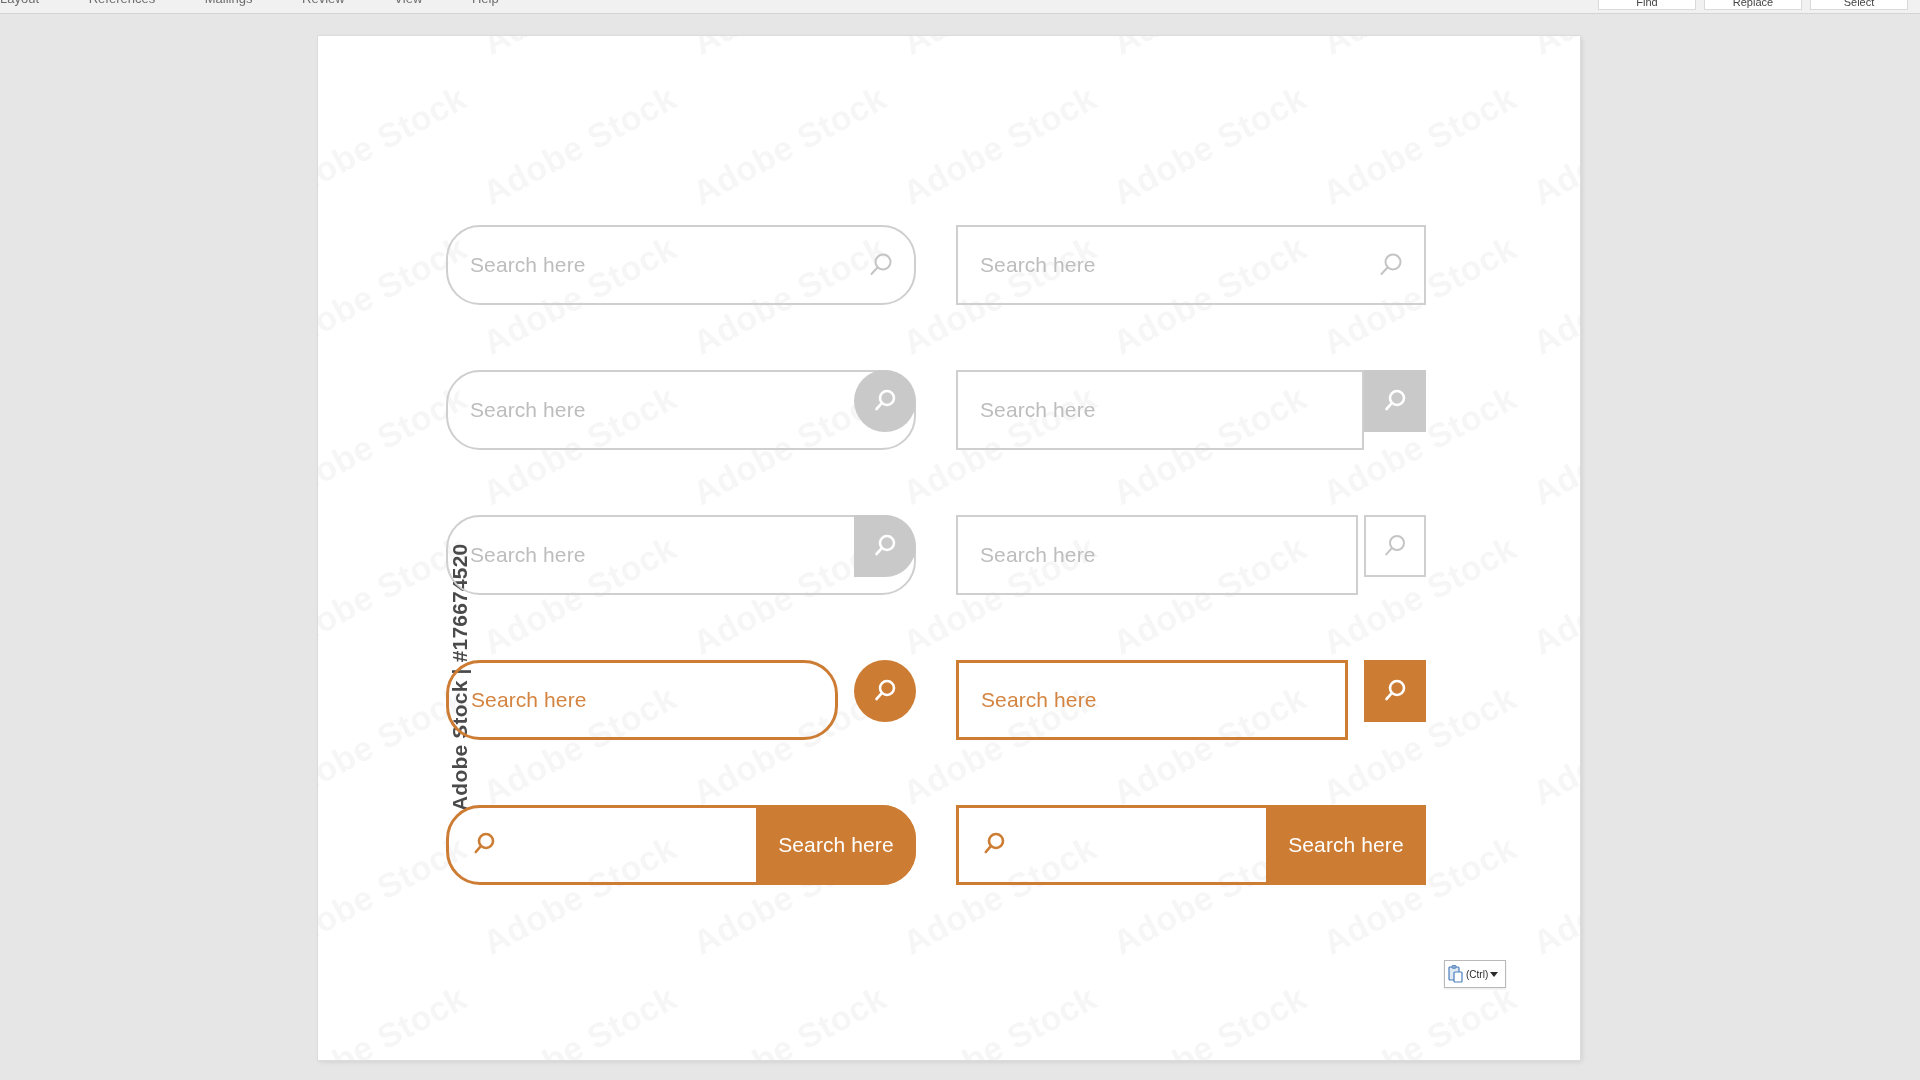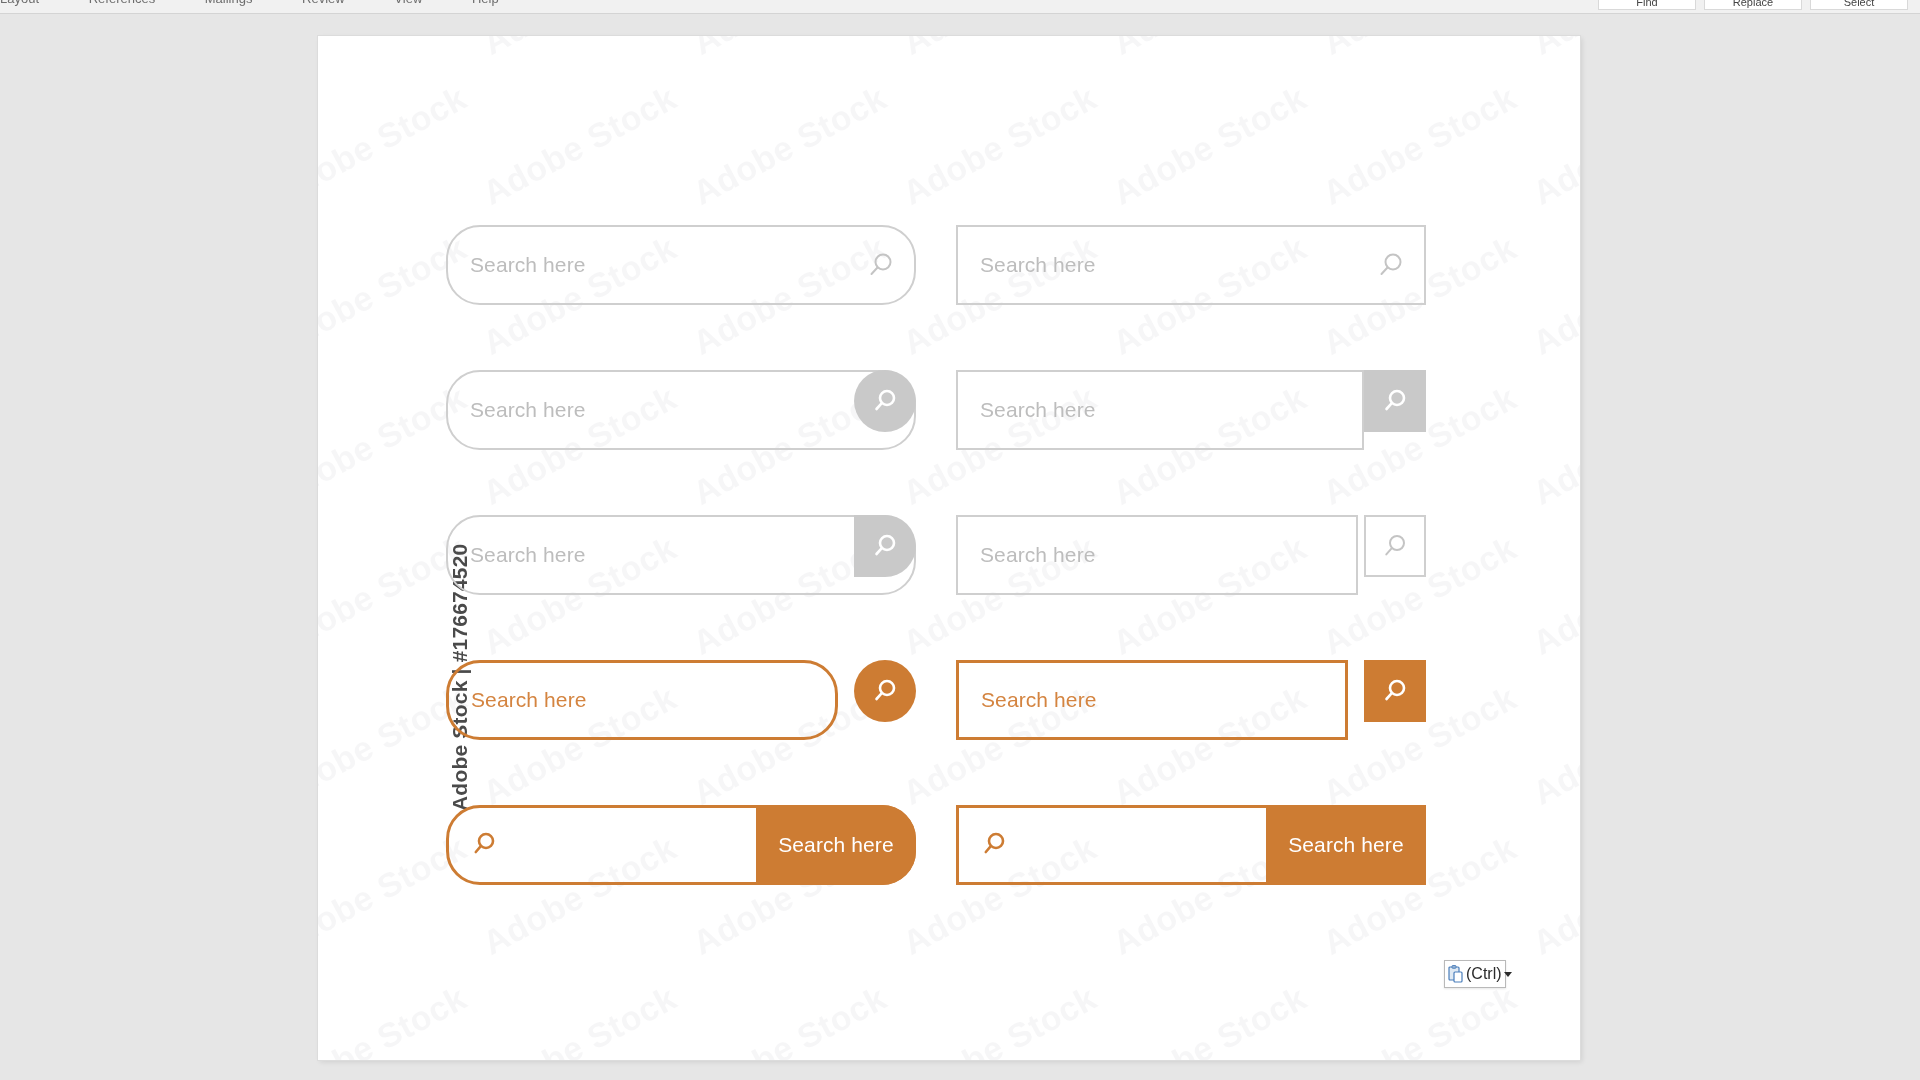--- a/index.html
+++ b/index.html
@@ -206,21 +206,21 @@
     position: absolute;
     left: 1444px; top: 945px;
     width: 62px; height: 28px;
     background: #ffffff;
     border: 1px solid #b9b9b9;
     display: flex; align-items: center; gap: 2px;
     padding: 0 3px;
     font-size: 11px; color: #3a3a3a;
     box-shadow: 0 1px 2px rgba(0,0,0,.10);
   }
-  #paste-options .ctrl-text { font-size: 16px; color: #2b2b2b; }
+  #paste-options .ctrl-text { font-size: 10px; color: #2b2b2b; }
   .caret {
     width: 0; height: 0;
     border-left: 4px solid transparent;
     border-right: 4px solid transparent;
     border-top: 5px solid #2b2b2b;
   }
 </style>
 </head>
 <body>
 

